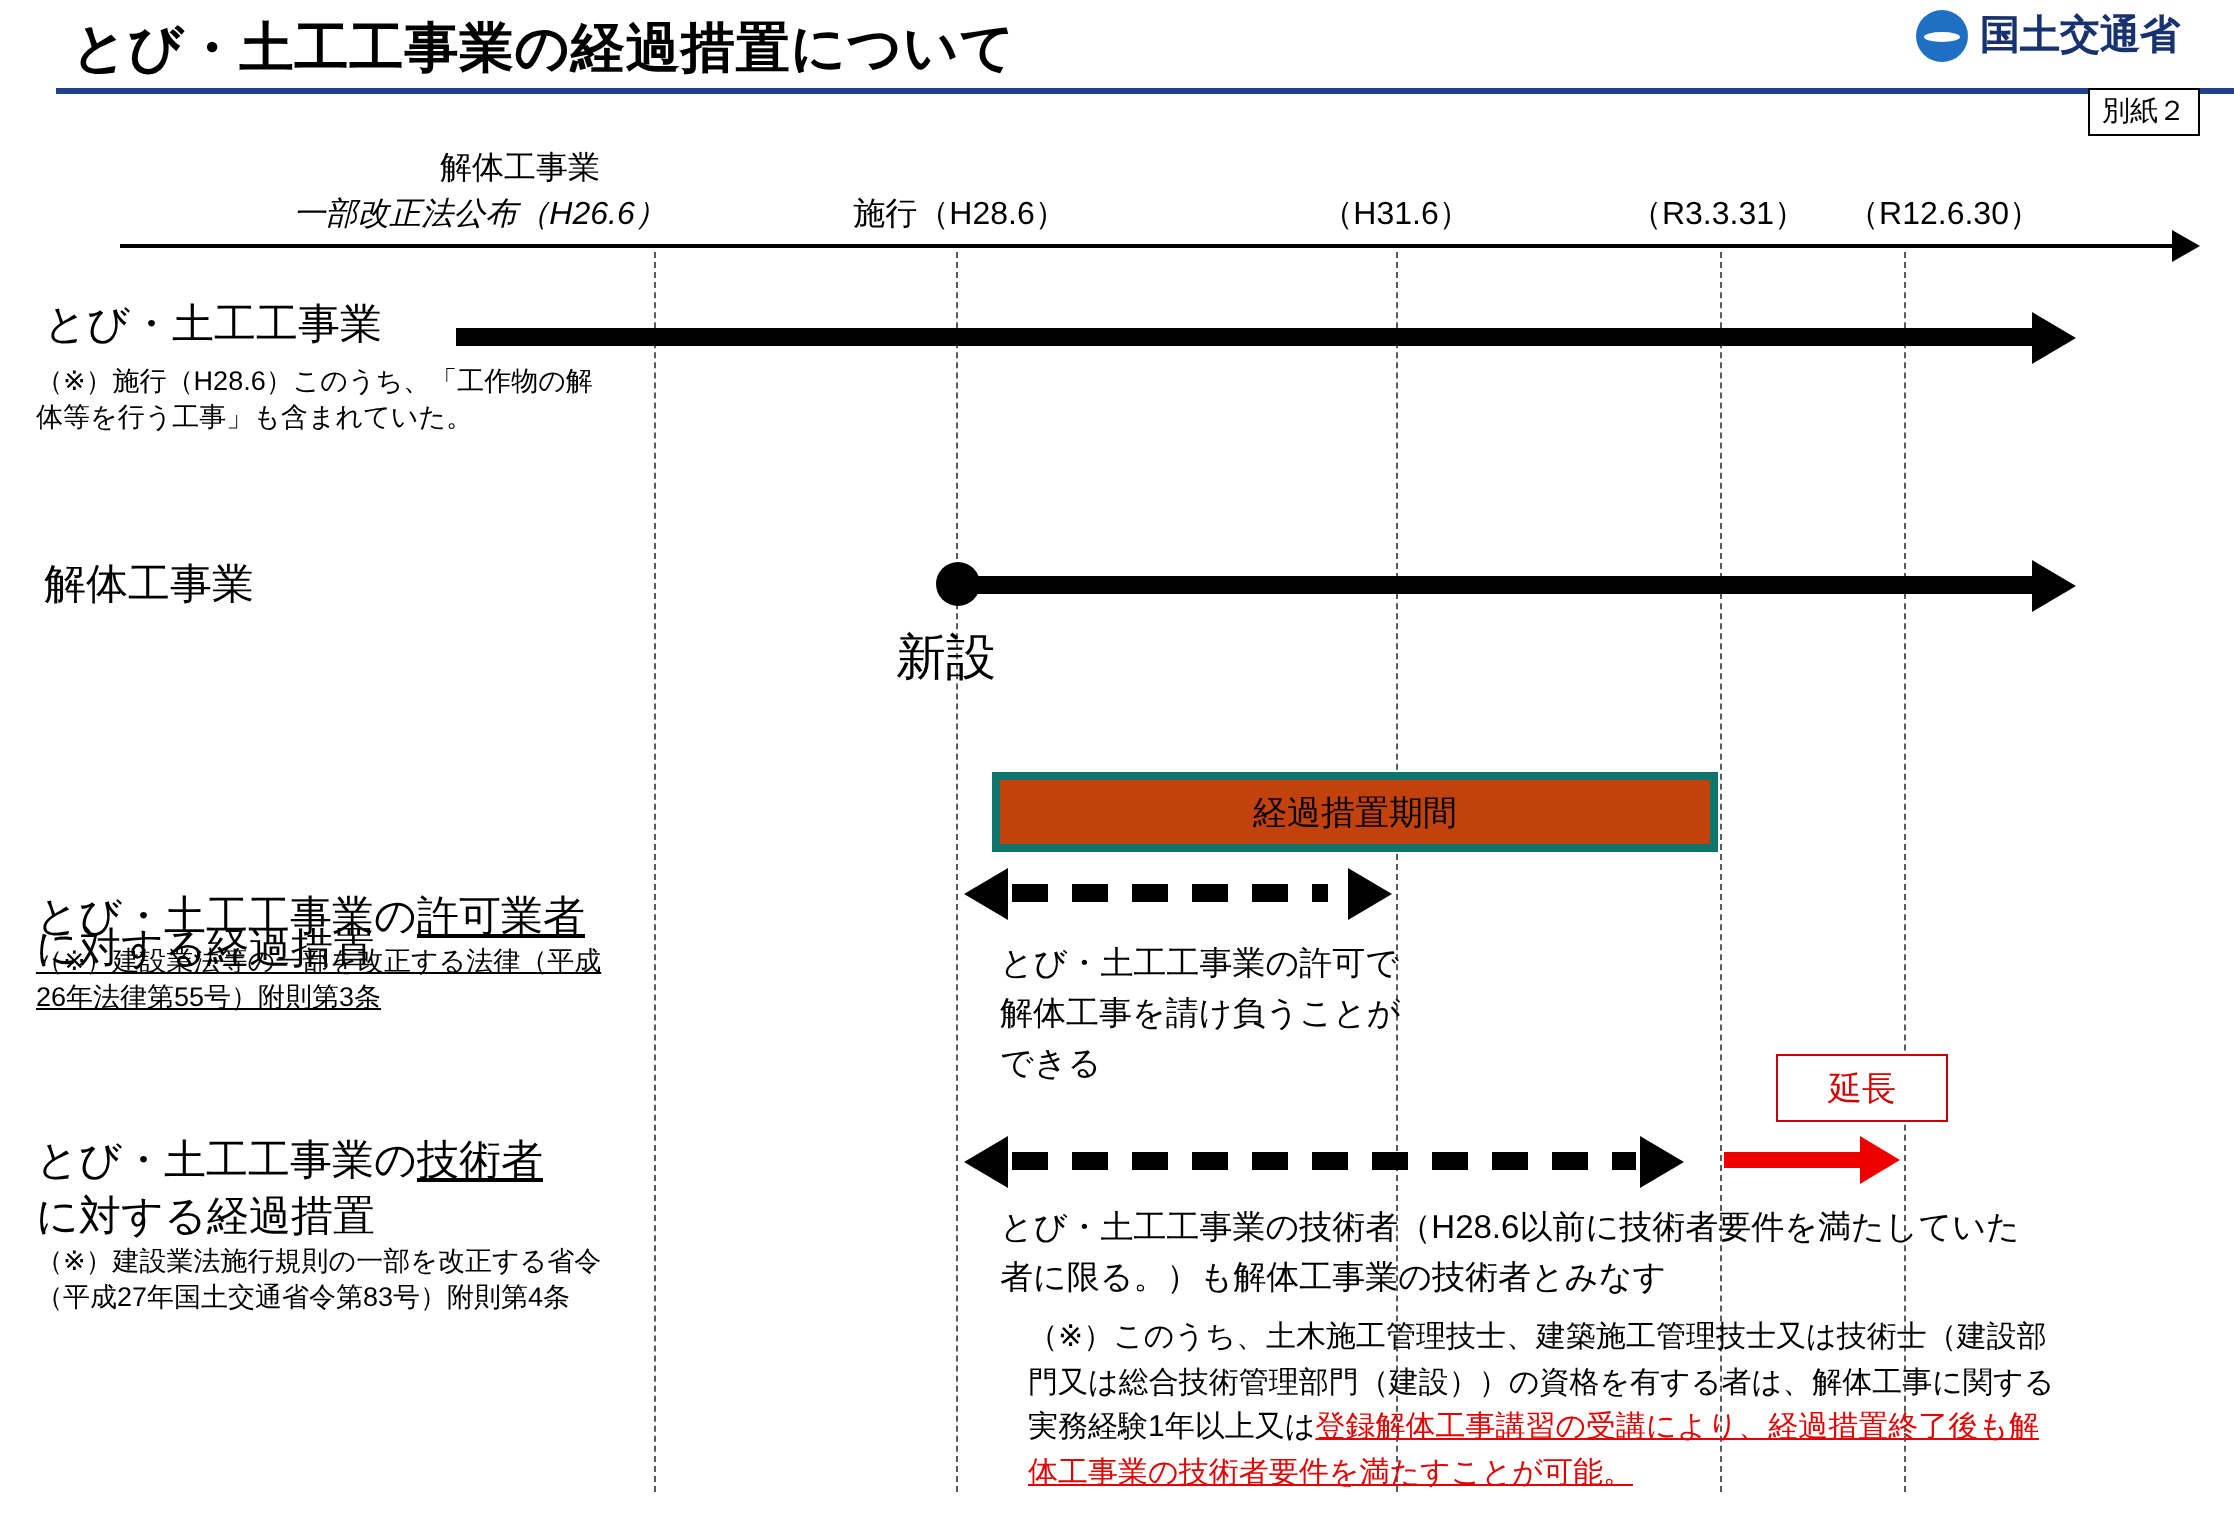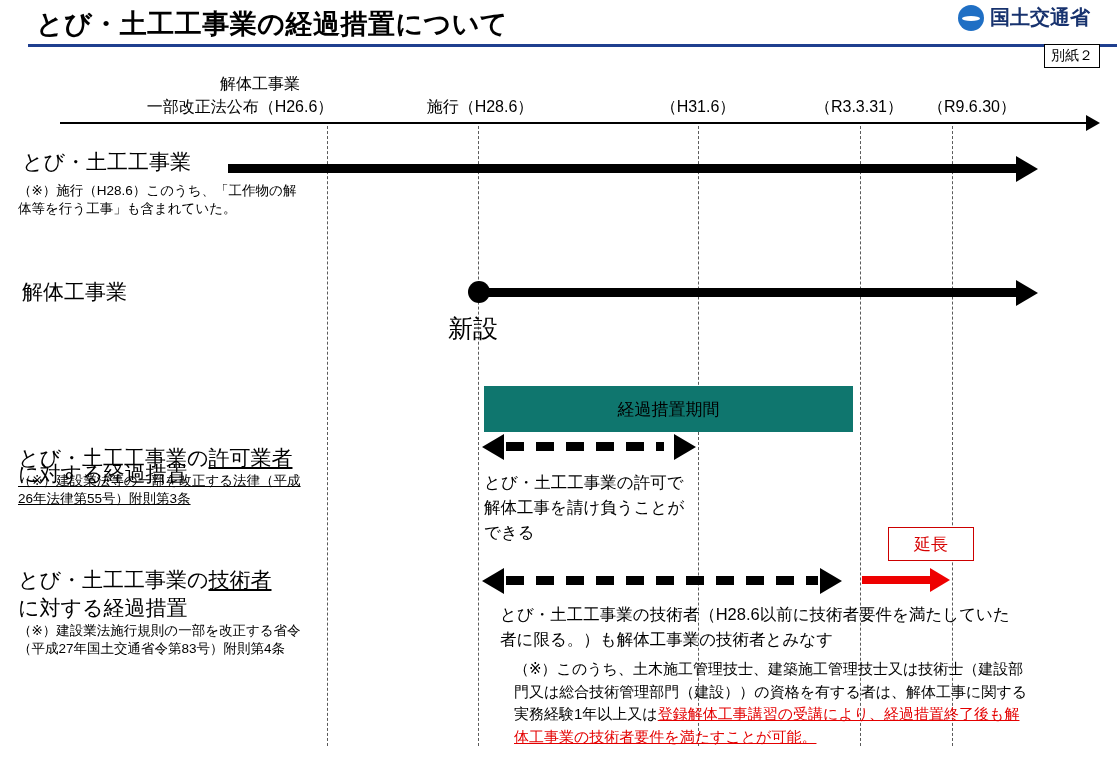--- a/index.html
+++ b/index.html
@@ -55,22 +55,22 @@
   }
   .arrow-head-l{
     width:0;height:0;border-right:22px solid #000;
     border-top:13px solid transparent;border-bottom:13px solid transparent;
   }
   .dot{width:22px;height:22px;border-radius:50%;background:#000;}
 
   .dashed-seg{height:9px;}
 
   #measures-box{
-    border:7px solid #0f766e;background:#0f766e;font-size:17px;
-    display:flex;align-items:center;justify-content:center;
+    border:4px solid #0f766e;background:#c2410c;font-size:17px;
+    display:flex;align-items:center;justify-content:center;margin-left:12px;
   }
   #extension-box{
     border:1px solid #cc0000;background:#fff;font-size:17px;color:#d60000;
     display:flex;align-items:center;justify-content:center;
   }
 
   .body-text{font-size:16.5px;line-height:1.5;}
   .small-text{font-size:15px;line-height:1.5;}
   .red{color:#e40000;text-decoration:underline;}
   .underline{text-decoration:underline;}
@@ -92,26 +92,26 @@
     <span id="ministry-name">国土交通省</span>
   </div>
   <div class="abs" id="header-rule"></div>
 </div>
 <div class="abs" id="attachment-label">別紙２</div>
 
 <div class="abs" id="timeline-axis"></div>
 <div class="abs" id="timeline-axis-head"></div>
 
 <div class="abs tick-label" style="left:120px;top:74px;width:280px;">解体工事業</div>
-<div class="abs tick-label" style="left:100px;top:97px;width:280px;">一部改正法公布（H26.6）</div>
+<div class="abs tick-label" style="left:100px;top:97px;width:280px;font-style:italic;">一部改正法公布（H26.6）</div>
 
 <div class="abs tick-label" style="left:360px;top:97px;width:240px;">施行（H28.6）</div>
 <div class="abs tick-label" style="left:598px;top:97px;width:200px;">（H31.6）</div>
 <div class="abs tick-label" style="left:749px;top:97px;width:220px;">（R3.3.31）</div>
-<div class="abs tick-label" style="left:862px;top:97px;width:220px;">（R9.6.30）</div>
+<div class="abs tick-label" style="left:862px;top:97px;width:220px;">（R12.6.30）</div>
 
 <div class="abs vline" style="left:327px;"></div>
 <div class="abs vline" style="left:478px;"></div>
 <div class="abs vline" style="left:698px;"></div>
 <div class="abs vline" style="left:860px;"></div>
 <div class="abs vline" style="left:952px;"></div>
 
 <div class="abs row-title" style="left:22px;top:148px;">とび・土工工事業</div>
 <div class="abs row-note" style="left:18px;top:182px;width:280px;">（※）施行（H28.6）このうち、「工作物の解体等を行う工事」も含まれていた。</div>
 
@@ -129,21 +129,21 @@
 <div class="abs row-title" style="left:18px;top:444px;">
   <span>とび・土工工事業の</span><span class="underline">許可業者</span>
 </div>
 <div class="abs row-title" style="left:18px;top:460px;">に対する経過措置</div>
 <div class="abs row-note" style="left:18px;top:472px;width:290px;text-decoration:underline;">（※）建設業法等の一部を改正する法律（平成26年法律第55号）附則第3条</div>
 
 <div class="abs arrow-head-l" style="left:482px;top:434px;"></div>
 <div class="abs dashed-seg" style="left:506px;top:442px;width:158px;background:repeating-linear-gradient(to right,#000 0 18px,transparent 18px 30px);"></div>
 <div class="abs arrow-head-r" style="left:674px;top:434px;"></div>
 
-<div class="abs body-text" style="left:484px;top:470px;width:215px;">とび・土工工事業の許可で解体工事を請け負うことができる</div>
+<div class="abs body-text" style="left:500px;top:470px;width:215px;">とび・土工工事業の許可で解体工事を請け負うことができる</div>
 
 <div class="abs" id="extension-box" style="left:888px;top:527px;width:84px;height:32px;">延長</div>
 
 <div class="abs row-title" style="left:18px;top:566px;">
   <span>とび・土工工事業の</span><span class="underline">技術者</span>
 </div>
 <div class="abs row-title" style="left:18px;top:594px;">に対する経過措置</div>
 <div class="abs row-note" style="left:18px;top:622px;width:290px;">（※）建設業法施行規則の一部を改正する省令（平成27年国土交通省令第83号）附則第4条</div>
 
 <div class="abs arrow-head-l" style="left:482px;top:568px;"></div>

